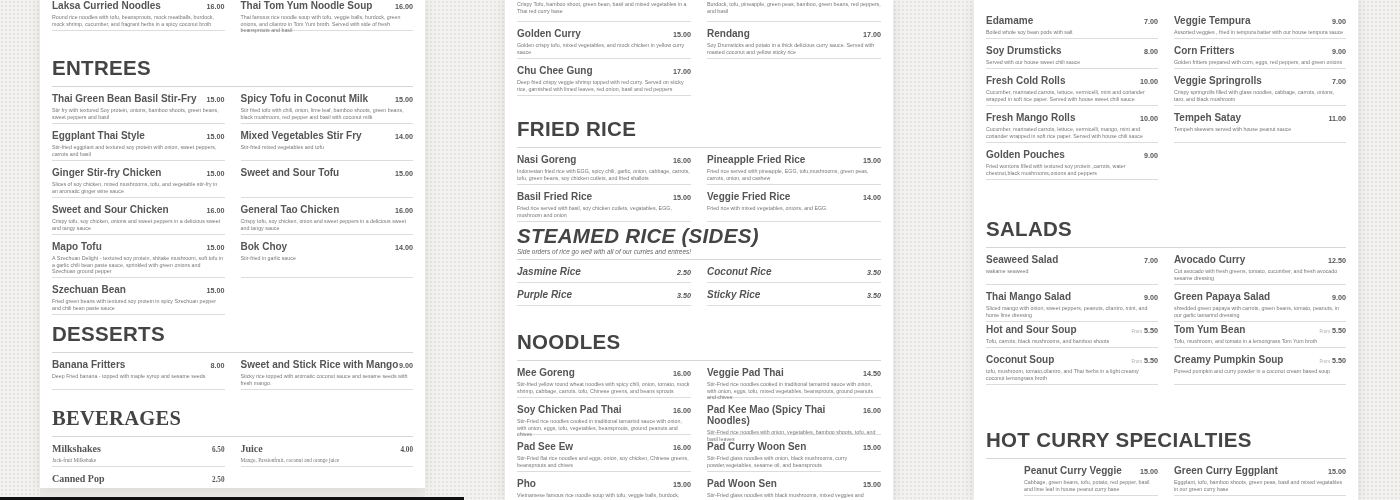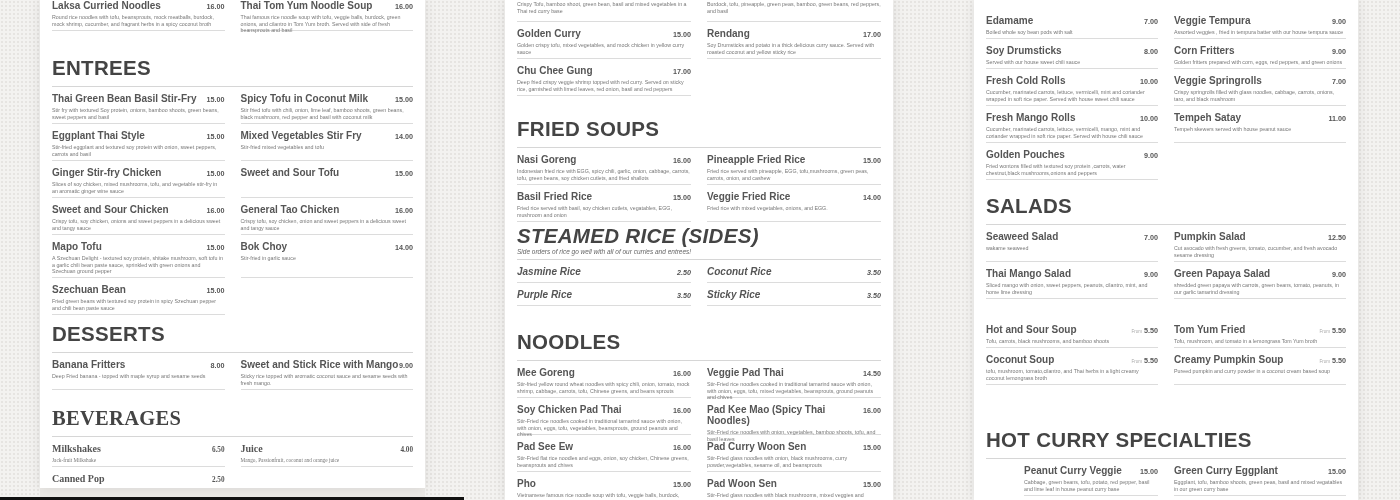--- a/index.html
+++ b/index.html
@@ -272,21 +272,21 @@
         <div class="item-head">
             <span class="item-name">Chu Chee Gung</span>
             <span class="item-price">17.00</span>
           </div>
         <div class="item-desc">Deep fried crispy veggie shrimp topped with red curry. Served on sticky rice, garnished with limed leaves, red onion, basil and red peppers</div>
       </div>
     </div>
   </div>
 
   <div class="sec" style="top:117px;">
-    <div class="sec-title">FRIED SOUPS</div>
+    <div class="sec-title">FRIED RICE</div>
     <div class="grid">
       <div class="item" style="height:37px;">
         <div class="item-head">
             <span class="item-name">Nasi Goreng</span>
             <span class="item-price">16.00</span>
           </div>
         <div class="item-desc">Indonesian fried rice with EGG, spicy chili, garlic, onion, cabbage, carrots, tofu, green beans, soy chicken cutlets, and fried shallots</div>
       </div>
       <div class="item" style="height:37px;">
         <div class="item-head">
@@ -468,33 +468,33 @@
       <div class="item" style="height:37px;">
         <div class="item-head">
             <span class="item-name">Golden Pouches</span>
             <span class="item-price">9.00</span>
           </div>
         <div class="item-desc">Fried wontons filled with textured soy protein ,carrots, water chestnut,black mushrooms,onions and peppers</div>
       </div>
     </div>
   </div>
 
-  <div class="sec" style="top:194px;">
+  <div class="sec" style="top:217px;">
     <div class="sec-title">SALADS</div>
     <div class="grid">
       <div class="item" style="height:37px;">
         <div class="item-head">
             <span class="item-name">Seaweed Salad</span>
             <span class="item-price">7.00</span>
           </div>
         <div class="item-desc">wakame seaweed</div>
       </div>
       <div class="item" style="height:37px;">
         <div class="item-head">
-            <span class="item-name">Pumpkin Salad</span>
+            <span class="item-name">Avocado Curry</span>
             <span class="item-price">12.50</span>
           </div>
         <div class="item-desc">Cut avocado with fresh greens, tomato, cucumber, and fresh avocado sesame dressing</div>
       </div>
       <div class="item" style="height:37px;">
         <div class="item-head">
             <span class="item-name">Thai Mango Salad</span>
             <span class="item-price">9.00</span>
           </div>
         <div class="item-desc">Sliced mango with onion, sweet peppers, peanuts, cilantro, mint, and home lime dressing</div>
@@ -513,21 +513,21 @@
     <div class="grid">
       <div class="item" style="height:30px;">
         <div class="item-head">
             <span class="item-name">Hot and Sour Soup</span>
             <span class="item-price"><span class="from">From</span><span>5.50</span></span>
           </div>
         <div class="item-desc">Tofu, carrots, black mushrooms, and bamboo shoots</div>
       </div>
       <div class="item" style="height:30px;">
         <div class="item-head">
-            <span class="item-name">Tom Yum Fried</span>
+            <span class="item-name">Tom Yum Bean</span>
             <span class="item-price"><span class="from">From</span><span>5.50</span></span>
           </div>
         <div class="item-desc">Tofu, mushroom, and tomato in a lemongrass Tom Yum broth</div>
       </div>
       <div class="item" style="height:37px;">
         <div class="item-head">
             <span class="item-name">Coconut Soup</span>
             <span class="item-price"><span class="from">From</span><span>5.50</span></span>
           </div>
         <div class="item-desc">tofu, mushroom, tomato,cilantro, and Thai herbs in a light creamy coconut lemongrass broth</div>

